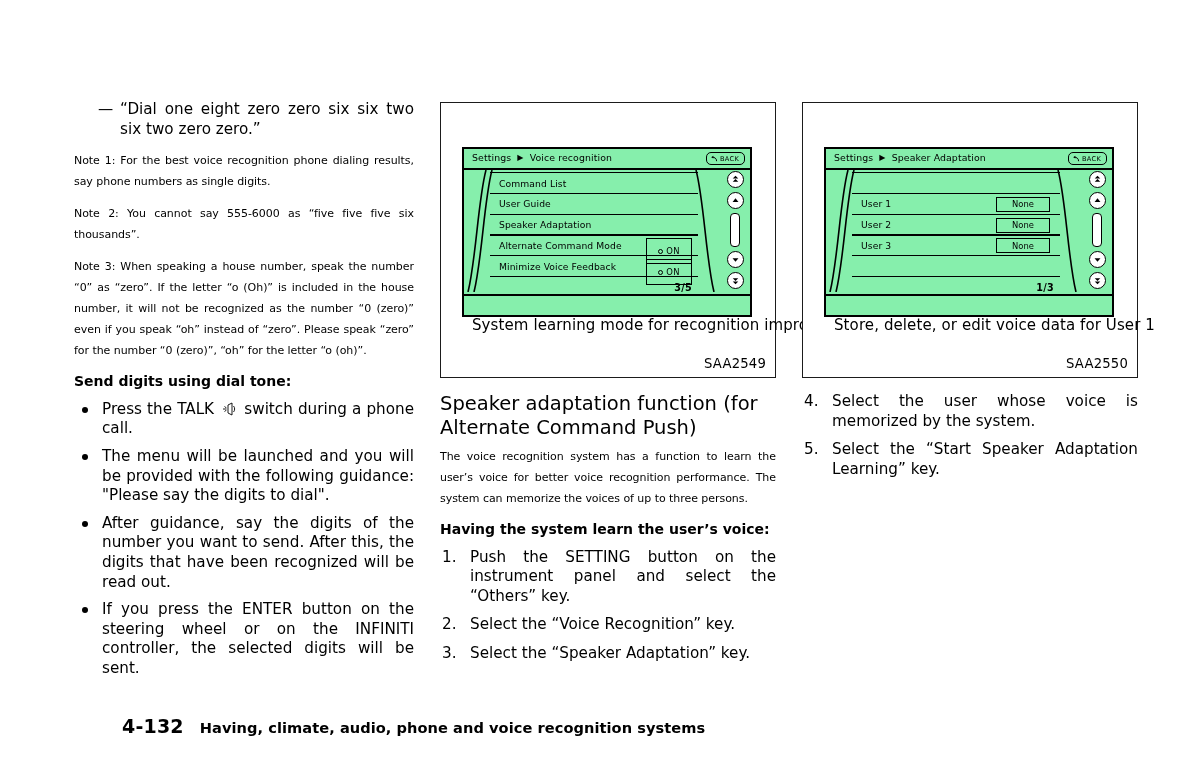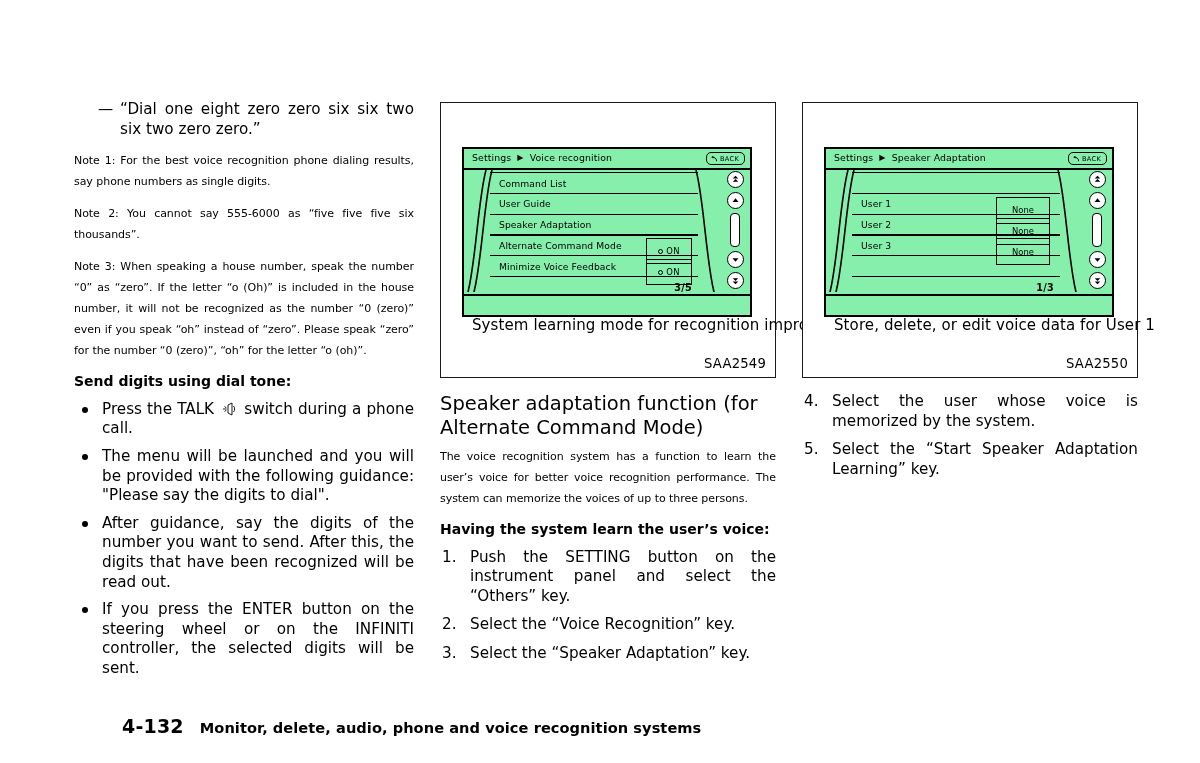--- a/index.html
+++ b/index.html
@@ -248,21 +248,21 @@
     height: 5px;
     border: 1.2px solid #000;
     border-radius: 50%;
     box-sizing: border-box;
   }
   .value-box {
     position: absolute;
     right: 10px;
     top: 3px;
     width: 54px;
-    height: 27px;
+    height: 15px;
     border: 1.4px solid #000;
     box-sizing: border-box;
     display: flex;
     align-items: center;
     justify-content: center;
     font-size: 8.4px;
   }
   .page-count {
     position: absolute;
     right: 6px;
@@ -566,21 +566,21 @@
 
       <div class="screen-foot">
         <span>Store, delete, or edit voice data for User 1</span>
       </div>
     </div>
 
     <div class="fig-caption">SAA2550</div>
   </div>
 
   <div class="col col-mid" style="top: 392px;">
-    <div class="section-head">Speaker adaptation function (for Alternate Command Mode)</div>
+    <div class="section-head">Speaker adaptation function (for Alternate Command Push)</div>
     <p class="body-text">The voice recognition system has a function to learn the user’s voice for better voice recognition performance. The system can memorize the voices of up to three persons.</p>
     <div class="sub-head">Having the system learn the user’s voice:</div>
     <ol class="numbers">
       <li>
         <span class="num">1.</span>
         <span>Push the SETTING button on the instrument panel and select the “Others” key.</span>
       </li>
       <li>
         <span class="num">2.</span>
         <span>Select the “Voice Recognition” key.</span>
@@ -600,16 +600,16 @@
       </li>
       <li>
         <span class="num">5.</span>
         <span>Select the “Start Speaker Adaptation Learning” key.</span>
       </li>
     </ol>
   </div>
 
   <div class="page-footer">
     <span class="folio">4-132</span>
-    <span class="footer-title">Monitor, delete, audio, phone and voice recognition systems</span>
+    <span class="footer-title">Having, climate, audio, phone and voice recognition systems</span>
   </div>
 
 </div>
 
 </body></html>

